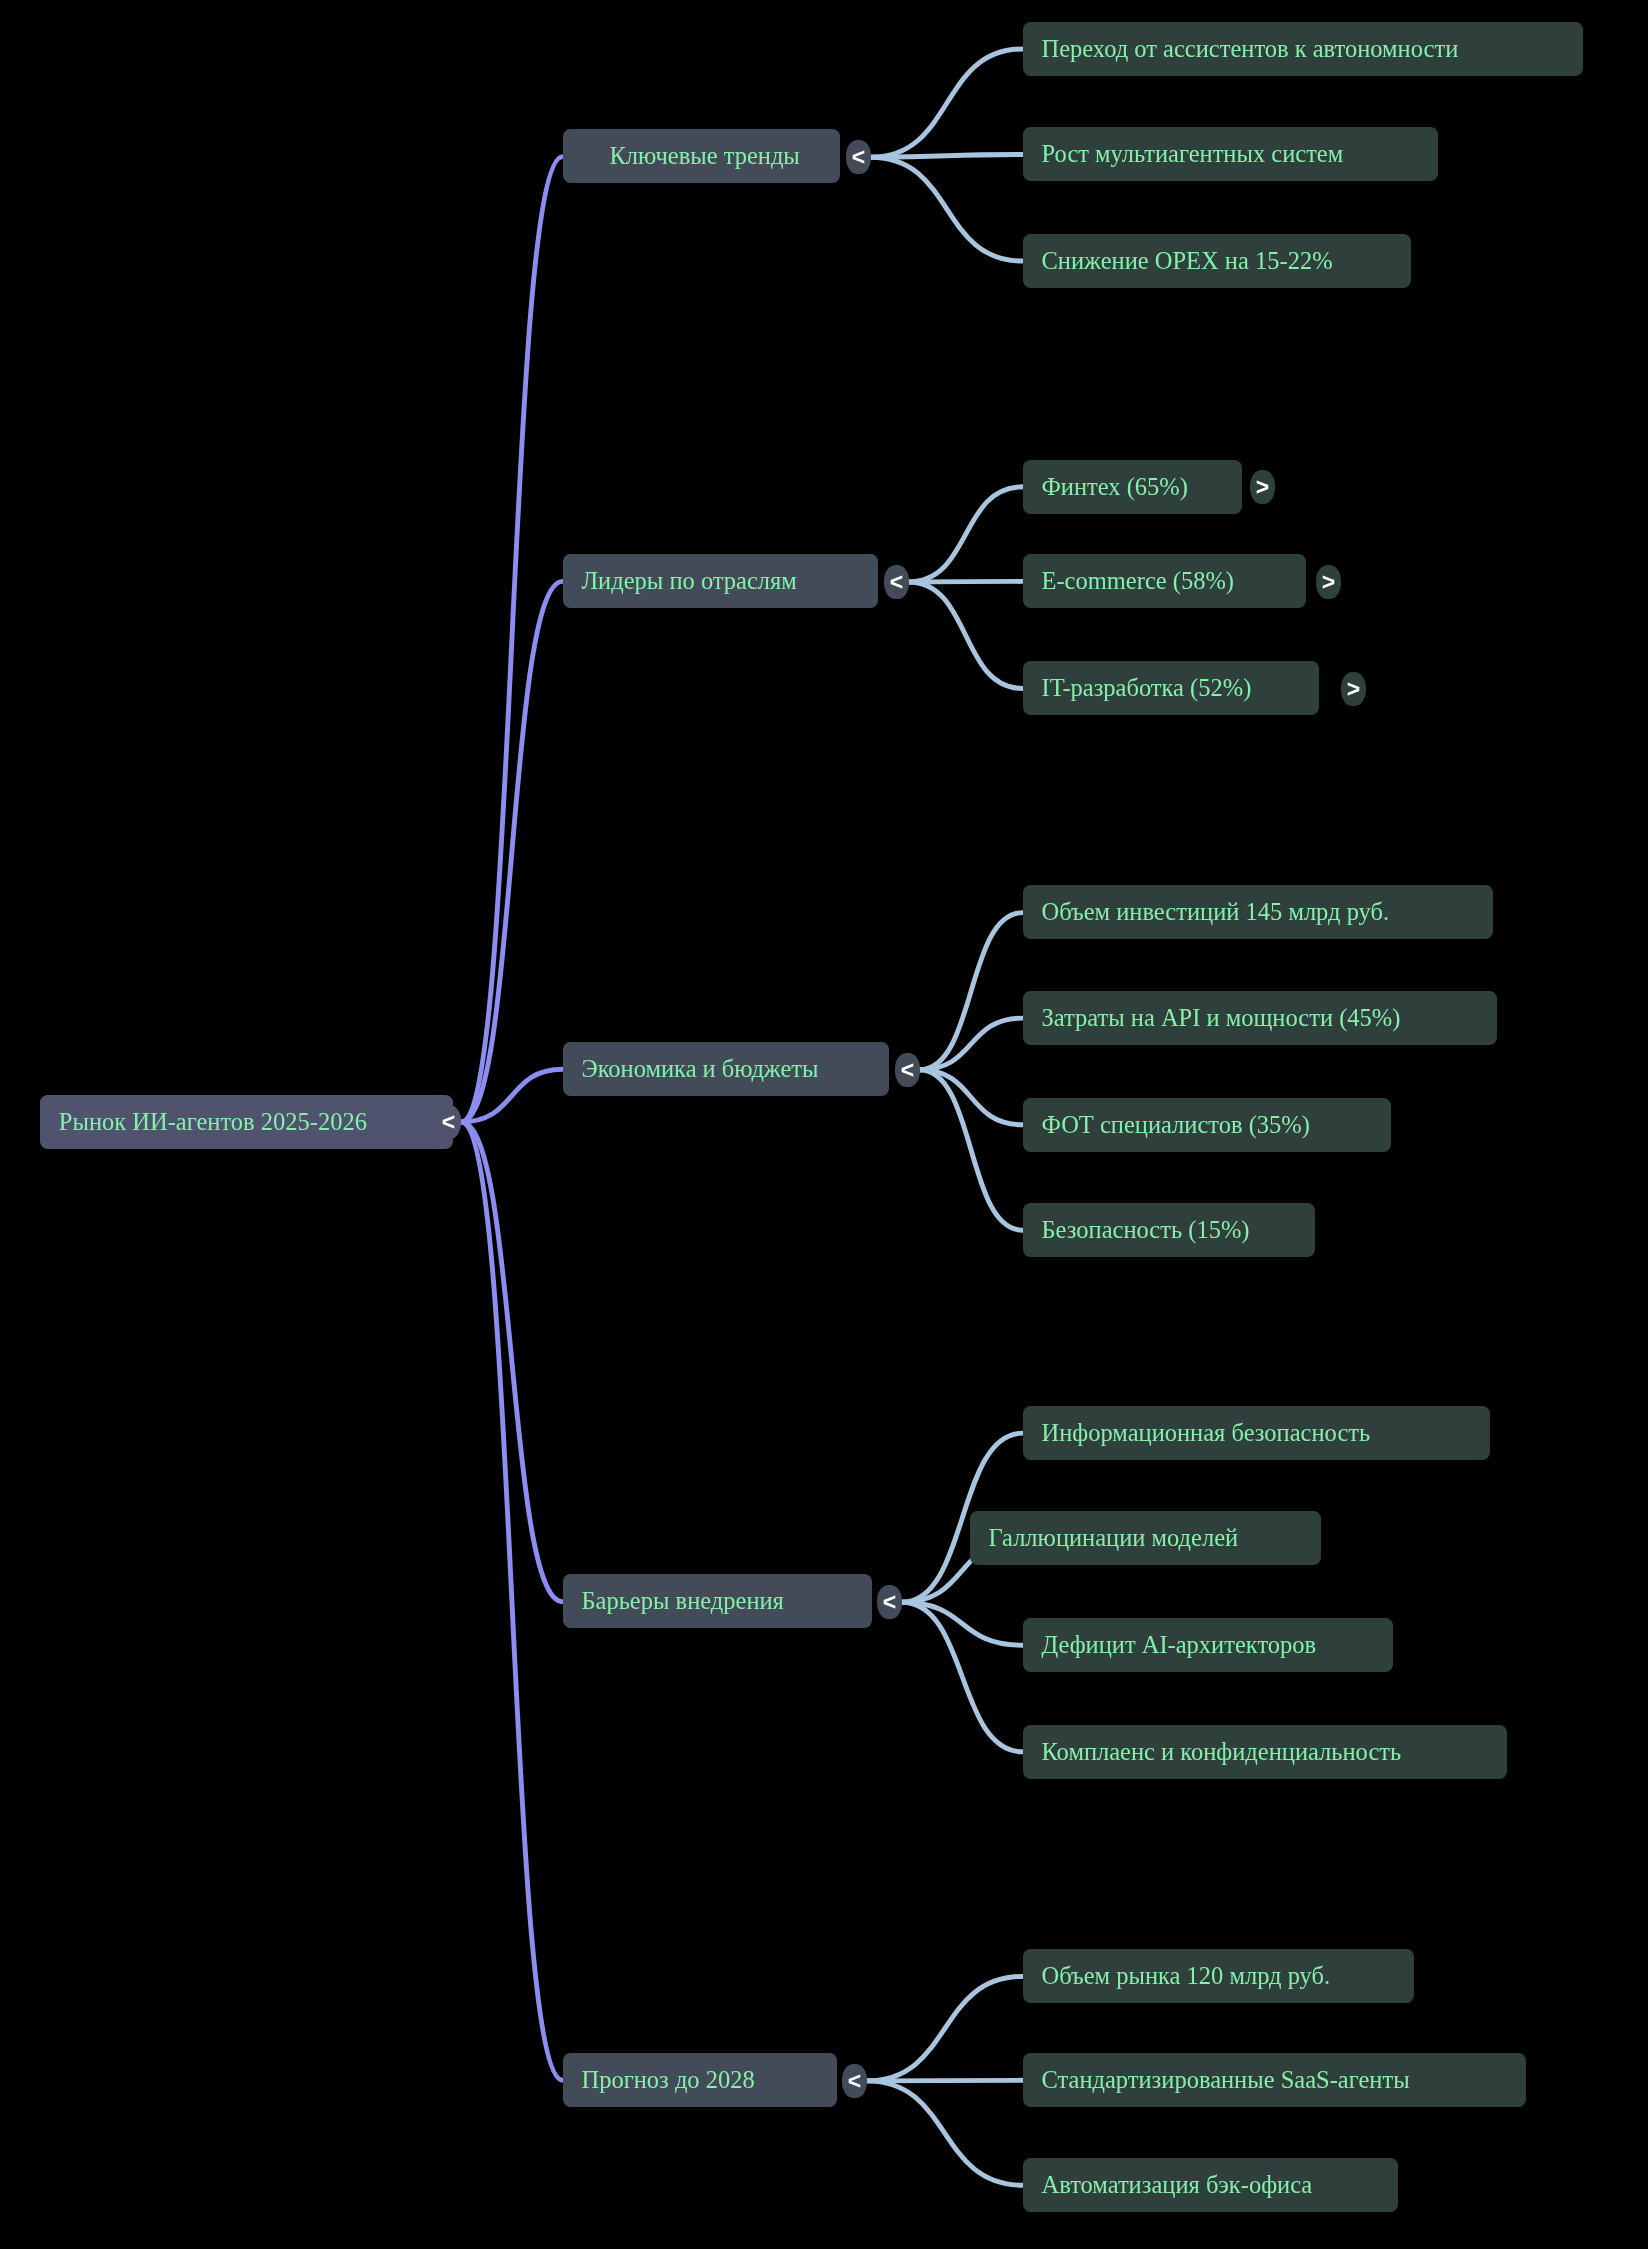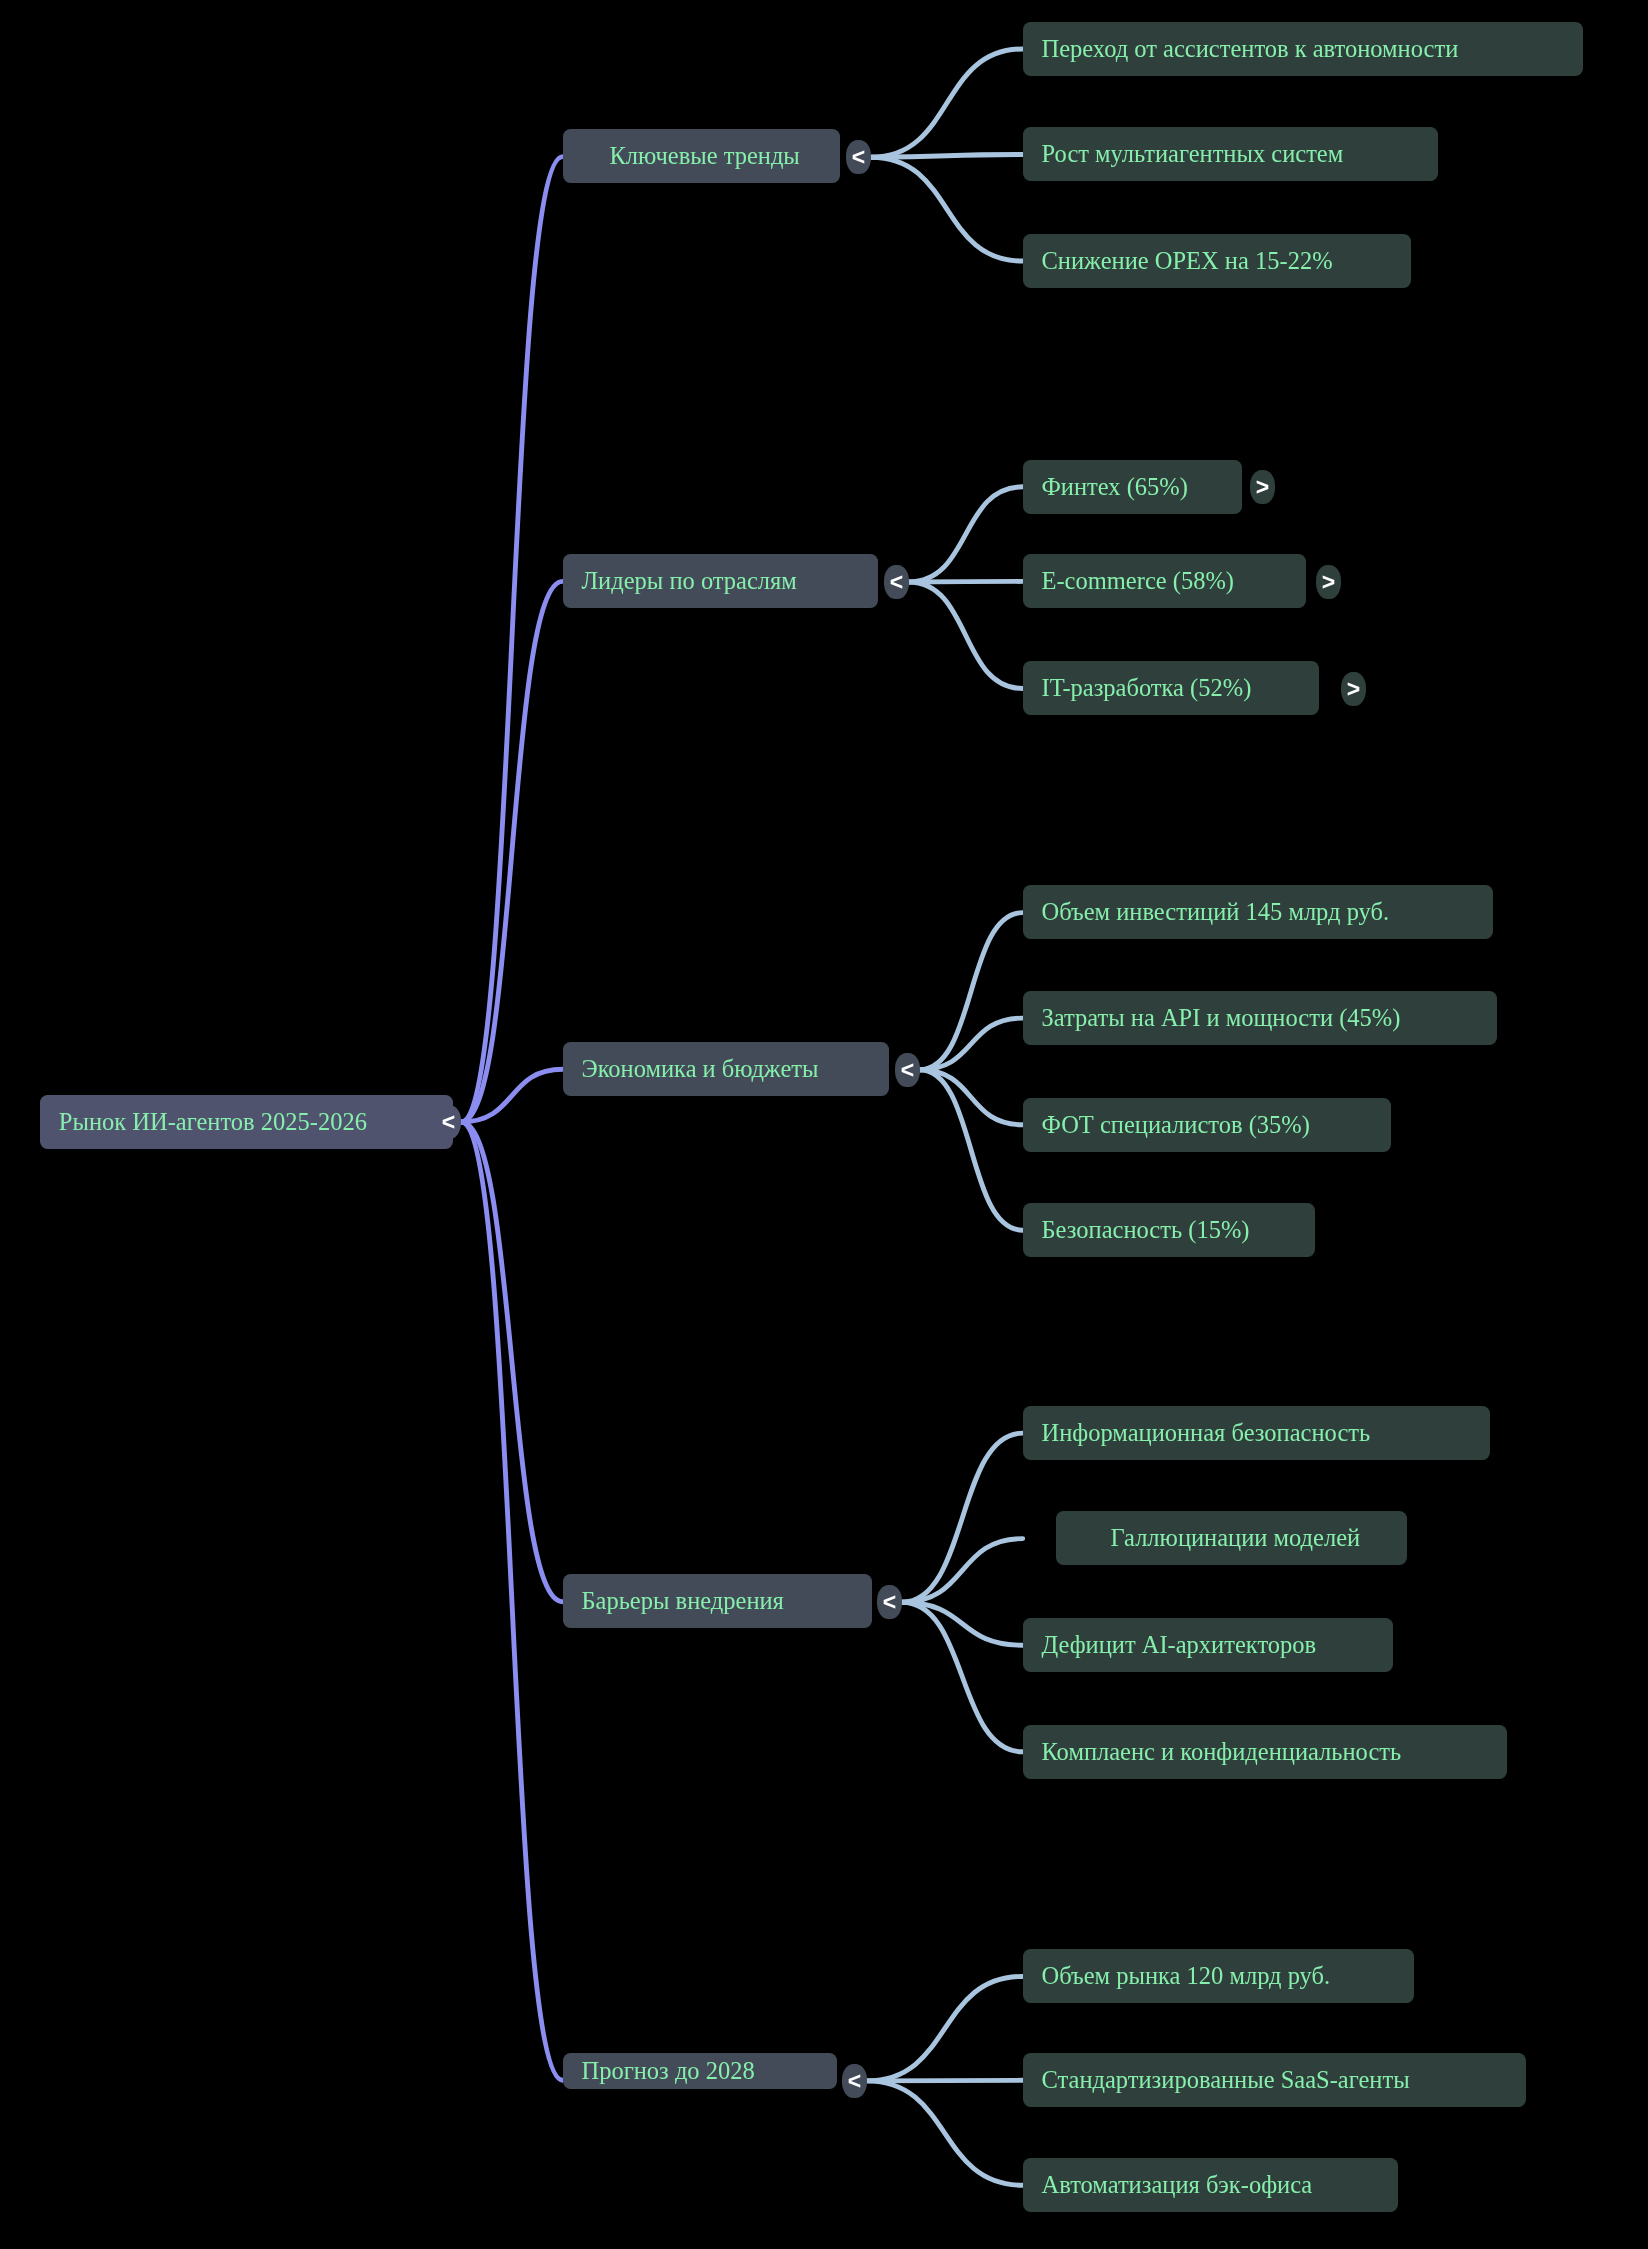--- a/index.html
+++ b/index.html
@@ -156,30 +156,30 @@
     <div class="node node-leaf" style="left: 1023px; top: 1203px; width: 292px; height: 54px;">
       <span class="label">Безопасность (15%)</span>
     </div>
     <div class="node node-branch" style="left: 563px; top: 1574px; width: 309px; height: 54px;">
       <span class="label">Барьеры внедрения</span>
     </div>
     <div class="toggle toggle-branch" style="left: 877px; top: 1585px; width: 25px; height: 34px;">&lt;</div>
     <div class="node node-leaf" style="left: 1023px; top: 1406px; width: 467px; height: 54px;">
       <span class="label">Информационная безопасность</span>
     </div>
-    <div class="node node-leaf" style="left: 1056px; top: 1511px; width: 351px; height: 54px; padding-left: 36px;">
+    <div class="node node-leaf" style="left: 970px; top: 1511px; width: 351px; height: 54px;">
       <span class="label">Галлюцинации моделей</span>
     </div>
     <div class="node node-leaf" style="left: 1023px; top: 1618px; width: 370px; height: 54px;">
       <span class="label">Дефицит AI-архитекторов</span>
     </div>
     <div class="node node-leaf" style="left: 1023px; top: 1725px; width: 484px; height: 54px;">
       <span class="label">Комплаенс и конфиденциальность</span>
     </div>
-    <div class="node node-branch" style="left: 563px; top: 2053px; width: 274px; height: 36px;">
+    <div class="node node-branch" style="left: 563px; top: 2053px; width: 274px; height: 54px;">
       <span class="label">Прогноз до 2028</span>
     </div>
     <div class="toggle toggle-branch" style="left: 842px; top: 2064px; width: 25px; height: 34px;">&lt;</div>
     <div class="node node-leaf" style="left: 1023px; top: 1949px; width: 391px; height: 54px;">
       <span class="label">Объем рынка 120 млрд руб.</span>
     </div>
     <div class="node node-leaf" style="left: 1023px; top: 2053px; width: 503px; height: 54px;">
       <span class="label">Стандартизированные SaaS-агенты</span>
     </div>
     <div class="node node-leaf" style="left: 1023px; top: 2158px; width: 375px; height: 54px;">

